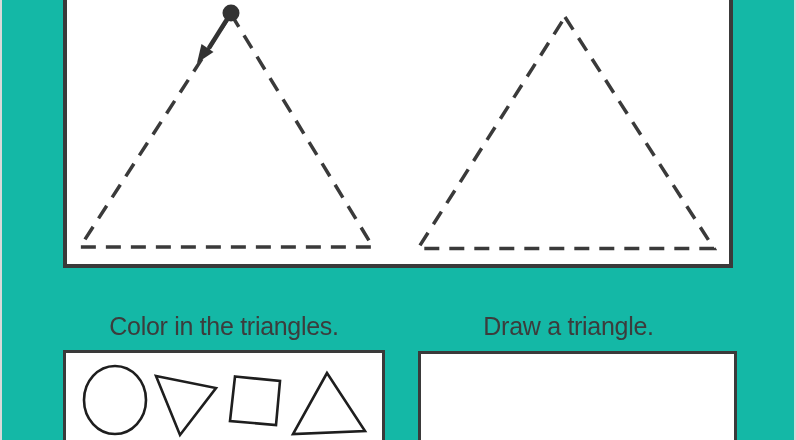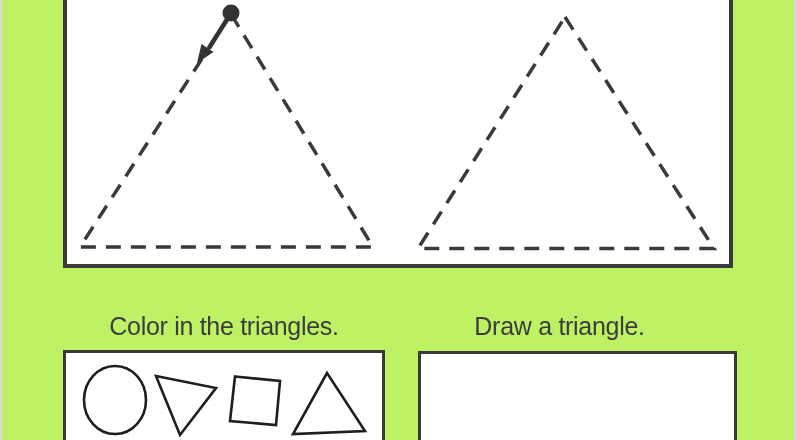--- a/index.html
+++ b/index.html
@@ -9,21 +9,21 @@
     width: 796px;
     height: 440px;
     background: #ffffff;
     overflow: hidden;
     font-family: "Liberation Sans", "DejaVu Sans", sans-serif;
   }
   .page {
     position: relative;
     width: 796px;
     height: 440px;
-    background: #bef264;
+    background: #14b8a6;
   }
   .page-edge {
     position: absolute;
     top: 0;
     width: 2px;
     height: 440px;
     background: #d9d9d9;
   }
   .page-edge.left { left: 0; }
   .page-edge.right { right: 0; }
@@ -56,21 +56,21 @@
     height: 32px;
     line-height: 32px;
     text-align: center;
     font-size: 25px;
     font-weight: 500;
     letter-spacing: -0.3px;
     color: #3c3c3c;
     white-space: nowrap;
   }
   .instruction.color-label { left: 63px;  width: 322px; }
-  .instruction.draw-label  { left: 400px; width: 319px; text-align: center; }
+  .instruction.draw-label  { left: 409px; width: 319px; text-align: center; }
 
   .shapes-box {
     position: absolute;
     left: 63px;
     top: 350px;
     width: 322px;
     height: 100px;
     border: 3.5px solid #3a3a3a;
     box-sizing: border-box;
     background: #ffffff;

